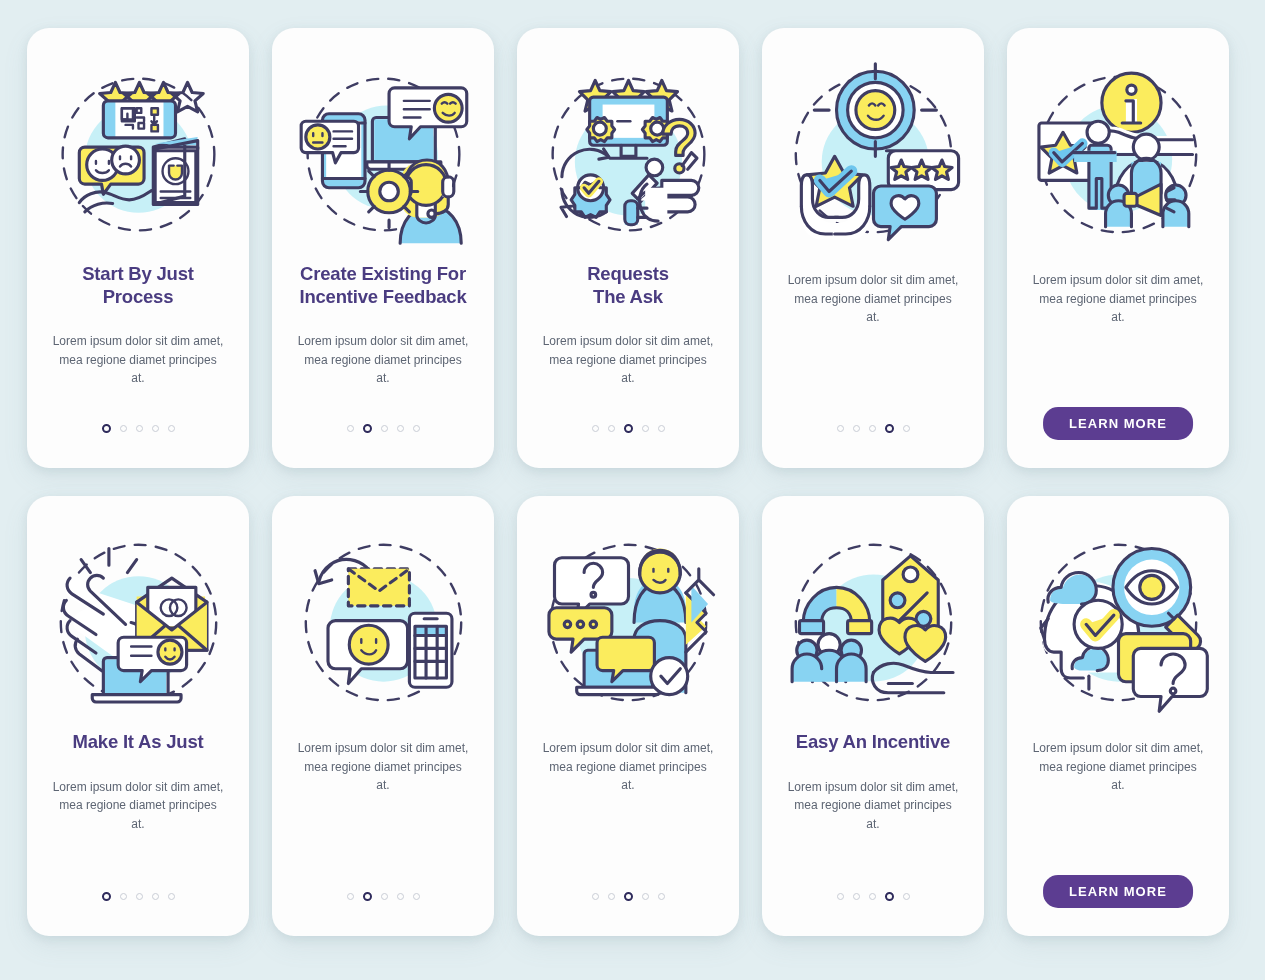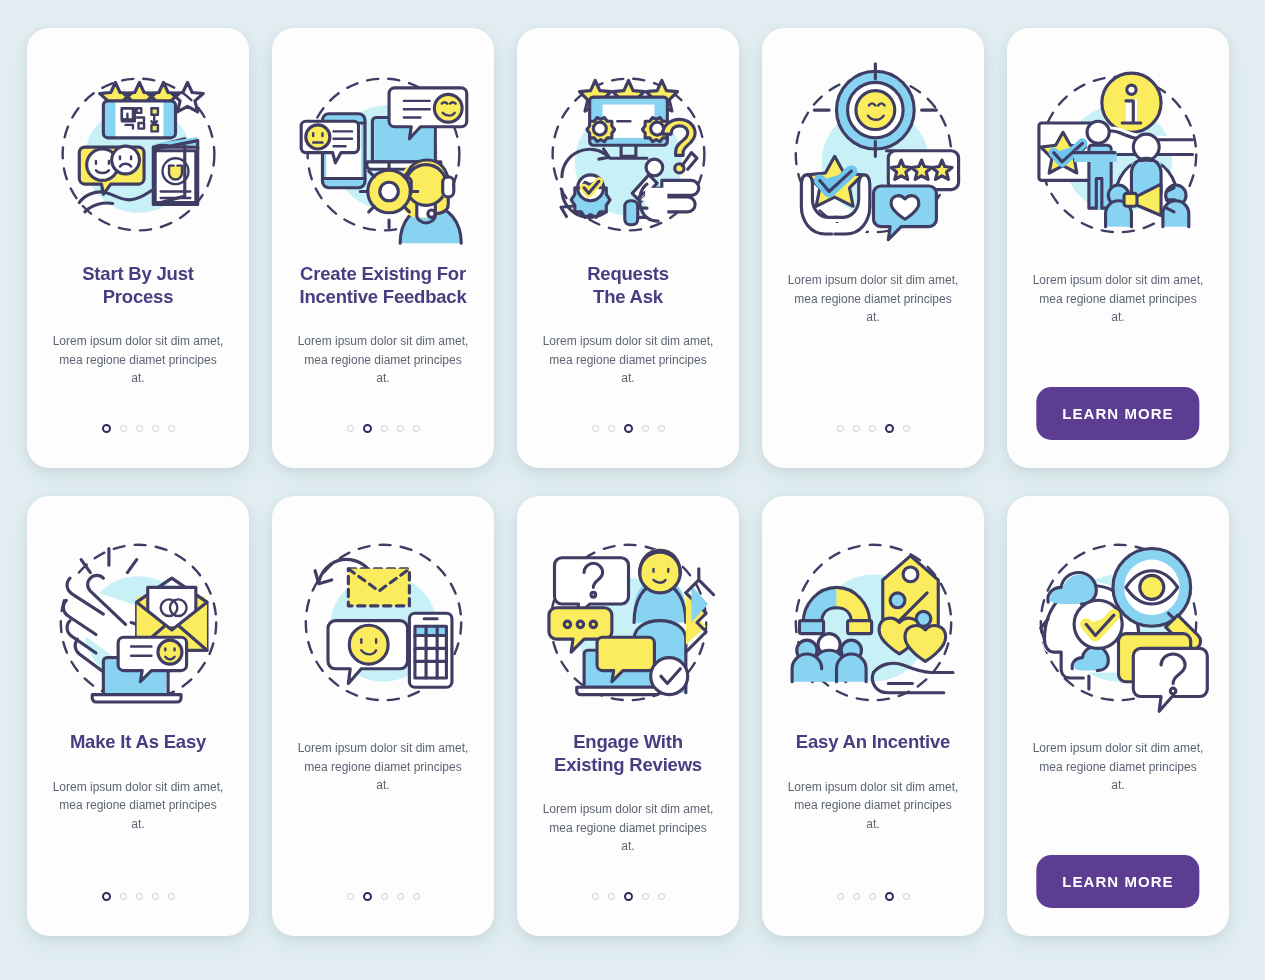--- a/index.html
+++ b/index.html
@@ -79,26 +79,26 @@
     width: 9px; height: 9px;
     margin: -1px 0;
   }
   .cta {
     position: absolute;
     bottom: 28px;
     left: 50%;
     transform: translateX(-50%);
     background: #5c3d91;
     color: #ffffff;
-    font-size: 15px;
+    font-size: 13px;
     font-weight: bold;
     letter-spacing: 1.05px;
     border: none;
     border-radius: 15px;
-    padding: 18px 26px;
+    padding: 9px 26px;
     cursor: pointer;
     white-space: nowrap;
   }
   
   svg .bgblob { fill: #c7f0f7; }
   svg .ln { fill: none; stroke: #3f3d63; stroke-width: 3.4; stroke-linecap: round; stroke-linejoin: round; }
   svg .lnt { fill: none; stroke: #3f3d63; stroke-width: 2.6; stroke-linecap: round; stroke-linejoin: round; }
   svg .dash { fill: none; stroke: #3f3d63; stroke-width: 2.6; stroke-dasharray: 12 11; stroke-linecap: round; }
   svg .yl { fill: #fbec5d; }
   svg .bl { fill: #88d3f2; }
@@ -433,21 +433,21 @@
   <path class="ln" d="M50 178h96v4a4 4 0 01-4 4H54a4 4 0 01-4-4z"></path>
   <path class="wh" d="M84 116h62a6 6 0 016 6v24a6 6 0 01-6 6h-32l-12 12 2-12h-20a6 6 0 01-6-6v-24a6 6 0 016-6z"></path>
   <path class="ln" d="M84 116h62a6 6 0 016 6v24a6 6 0 01-6 6h-32l-12 12 2-12h-20a6 6 0 01-6-6v-24a6 6 0 016-6z"></path>
   <path class="lnt" d="M92 126h22M92 136h22"></path>
   <circle class="yl" cx="134" cy="132" r="13"></circle>
   <circle class="ln" cx="134" cy="132" r="13"></circle>
   <path class="lnt" d="M129 128v2M139 128v2M129 137c3 4 7 4 10 0"></path>
 </svg>
       </div>
       <div class="title">
-        <div>Make It As Easy</div>
+        <div>Make It As Just</div>
       </div>
       <div class="body">Lorem ipsum dolor sit dim amet, mea regione diamet principes at.</div>
       <div class="dots">
         <span class="dot active"></span>
         <span class="dot"></span>
         <span class="dot"></span>
         <span class="dot"></span>
         <span class="dot"></span>
       </div>
     </div>
@@ -514,24 +514,20 @@
   <path class="bl" d="M52 132h74v38H52z"></path>
   <path class="ln" d="M56 130h66a4 4 0 014 4v36H52v-36a4 4 0 014-4z"></path>
   <path class="wh" d="M44 170h90v8H44z"></path>
   <path class="ln" d="M44 170h90v4a4 4 0 01-4 4H48a4 4 0 01-4-4z"></path>
   <path class="yl" d="M72 116h50a6 6 0 016 6v24a6 6 0 01-6 6H94l-12 12 2-12h-12a6 6 0 01-6-6v-24a6 6 0 016-6z"></path>
   <path class="ln" d="M72 116h50a6 6 0 016 6v24a6 6 0 01-6 6H94l-12 12 2-12h-12a6 6 0 01-6-6v-24a6 6 0 016-6z"></path>
   <circle class="wh" cx="144" cy="158" r="20"></circle>
   <circle class="ln" cx="144" cy="158" r="20"></circle>
   <path class="ln" d="M135 158l7 8 14-16"></path>
 </svg>
-      </div>
-      <div class="title">
-        <div>Engage With</div>
-        <div>Existing Reviews</div>
       </div>
       <div class="body">Lorem ipsum dolor sit dim amet, mea regione diamet principes at.</div>
       <div class="dots">
         <span class="dot"></span>
         <span class="dot"></span>
         <span class="dot active"></span>
         <span class="dot"></span>
         <span class="dot"></span>
       </div>
     </div>

